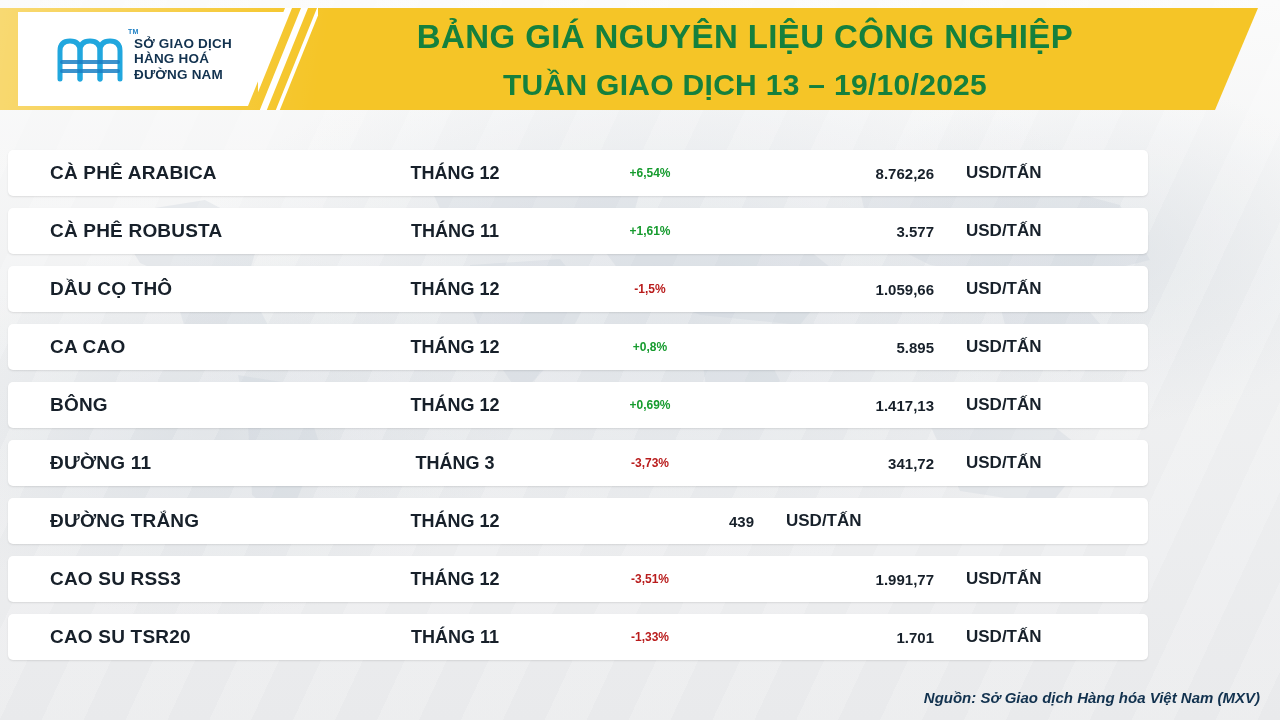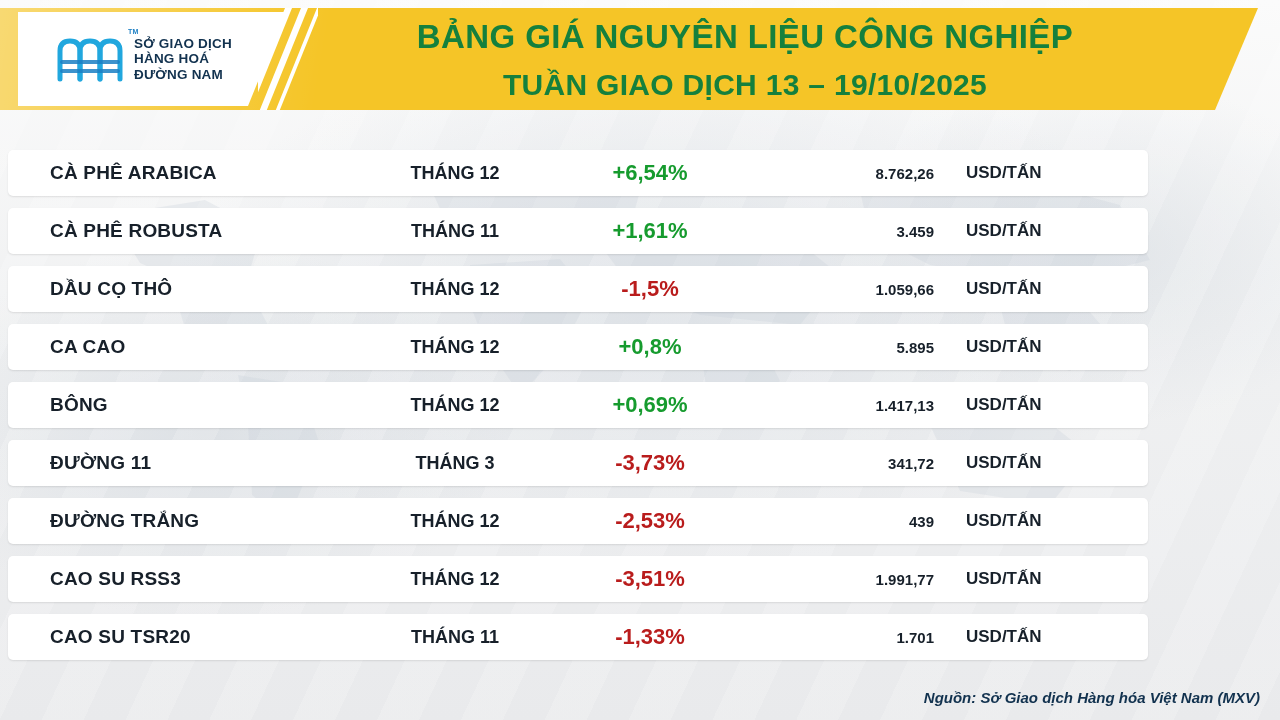--- a/index.html
+++ b/index.html
@@ -175,21 +175,21 @@
   .c-month {
     width: 210px;
     text-align: center;
     font-size: 18px;
     font-weight: bold;
     color: #17202a;
   }
   .c-change {
     width: 180px;
     text-align: center;
-    font-size: 22px;
+    font-size: 12px;
     font-weight: bold;
   }
   .c-change.up { color: #169b2e; }
   .c-change.down { color: #b91c1c; }
   .c-price {
     width: 200px;
     text-align: right;
     font-size: 15px;
     font-weight: bold;
     color: #17202a;
@@ -283,21 +283,21 @@
         <div class="c-price">8.762,26</div>
         <div class="c-unit">USD/TẤN</div>
       </div>
     </div>
     <div class="row">
       <div class="row-bg"></div>
       <div class="row-inner">
         <div class="c-name">CÀ PHÊ ROBUSTA</div>
         <div class="c-month">THÁNG 11</div>
         <div class="c-change up">+1,61%</div>
-        <div class="c-price">3.459</div>
+        <div class="c-price">3.577</div>
         <div class="c-unit">USD/TẤN</div>
       </div>
     </div>
     <div class="row">
       <div class="row-bg"></div>
       <div class="row-inner">
         <div class="c-name">DẦU CỌ THÔ</div>
         <div class="c-month">THÁNG 12</div>
         <div class="c-change down">-1,5%</div>
         <div class="c-price">1.059,66</div>
@@ -332,21 +332,20 @@
         <div class="c-change down">-3,73%</div>
         <div class="c-price">341,72</div>
         <div class="c-unit">USD/TẤN</div>
       </div>
     </div>
     <div class="row">
       <div class="row-bg"></div>
       <div class="row-inner">
         <div class="c-name">ĐƯỜNG TRẮNG</div>
         <div class="c-month">THÁNG 12</div>
-        <div class="c-change down">-2,53%</div>
         <div class="c-price">439</div>
         <div class="c-unit">USD/TẤN</div>
       </div>
     </div>
     <div class="row">
       <div class="row-bg"></div>
       <div class="row-inner">
         <div class="c-name">CAO SU RSS3</div>
         <div class="c-month">THÁNG 12</div>
         <div class="c-change down">-3,51%</div>

